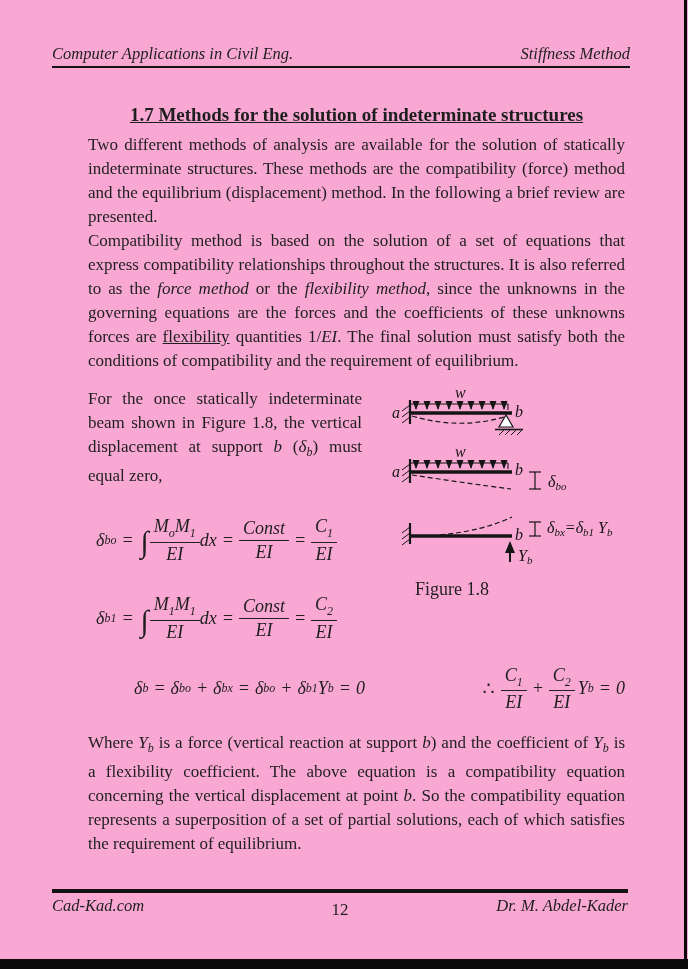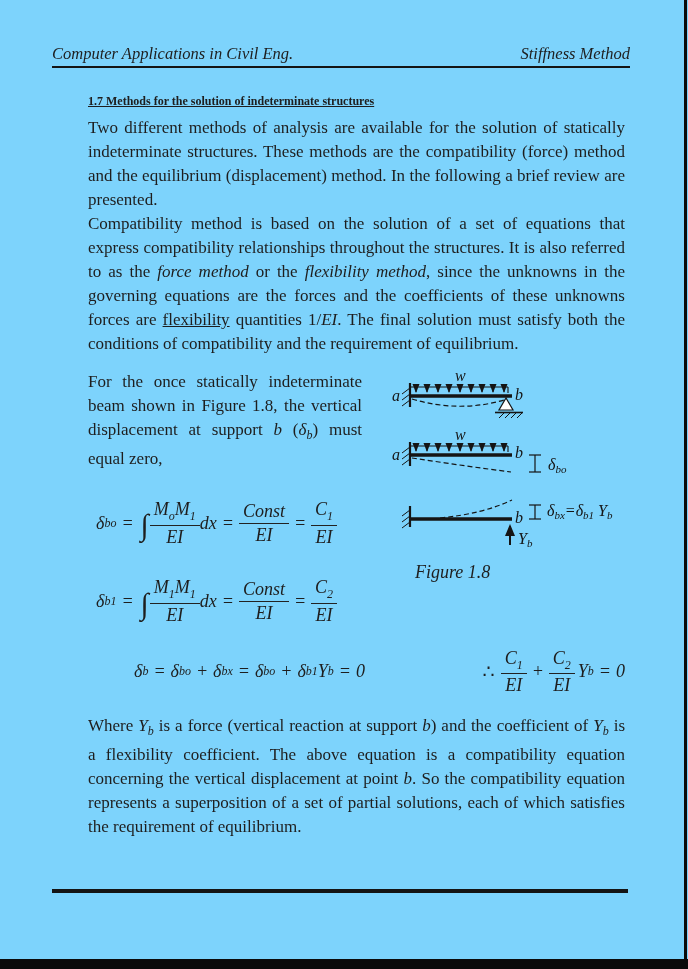--- a/index.html
+++ b/index.html
@@ -1,46 +1,46 @@
 <!DOCTYPE html>
 <html><head>
 <meta charset="utf-8">
 <style>
   * { margin:0; padding:0; box-sizing:border-box; }
   html,body { background:#ffffff; }
   .page {
-    position:relative; width:688px; height:969px; background:#7dd3fc;
+    position:relative; width:688px; height:969px; background:#f9a8d4;
     font-family:"Liberation Serif", serif; color:#1e1e1e; overflow:hidden;
   }
   
   .edge-right { position:absolute; top:0; left:684px; width:3px; height:969px; background:#0a0a0a; }
   .edge-bottom { position:absolute; top:959px; left:0; width:688px; height:10px; background:#0a0a0a; }
 
   
   .header {
     margin:44px 58px 0 52px; display:flex; justify-content:space-between;
     font-style:italic; font-size:16.5px; border-bottom:2.5px solid #141414; padding-bottom:2px;
   }
 
   
   .content { margin:0 63px 0 88px; width:537px; }
   .sec-heading {
-    font-size:12px; font-weight:bold; text-decoration:underline;
-    margin-top:26px; margin-bottom:7px;
+    font-size:19px; font-weight:bold; text-decoration:underline;
+    margin-top:36px; margin-bottom:7px;text-align:center;
   }
   p.body { font-size:17px; line-height:24px; text-align:justify; }
   .it { font-style:italic; }
   .u { text-decoration:underline; }
   sub { font-size:12px; font-style:italic; }
 
   
   .fig-row { display:flex; margin-top:10px; }
   .col-left { flex:none; width:290px; padding-right:16px; padding-top:4px; }
   .col-right { flex:none; width:247px; margin-left:7px; overflow:visible; }
-  .fig-caption { font-style:italic; font-size:18px; margin:6px 0 0 30px; }
+  .fig-caption { font-size:18px; margin:6px 0 0 30px; }
 
   
   .equation { font-size:18px; font-style:italic; white-space:nowrap; display:flex; align-items:center; }
   .equation .op { margin:0 5px; }
   .equation .integral { font-style:normal; font-size:30px; position:relative; top:2px; margin:0 1px 0 2px; }
   .frac { display:inline-block; vertical-align:middle; text-align:center; line-height:1.15; }
   .frac .num { display:block; border-bottom:1.5px solid #222; padding:0 4px 1px; }
   .frac .den { display:block; padding-top:1px; }
   .eq1 { margin:28px 0 0 8px; }
   .eq2 { margin:30px 0 0 8px; }
@@ -252,18 +252,23 @@
         <span>0</span>
       </div>
     </div>
 
     <p class="body closing"><span>Where </span><span class="it">Y</span><sub>b</sub><span> is a force (vertical reaction at support </span><span class="it">b</span><span>) and the coefficient of </span><span class="it">Y</span><sub>b</sub><span> is a flexibility coefficient. The above equation is a compatibility equation concerning the vertical displacement at point </span><span class="it">b</span><span>. So the compatibility equation represents a superposition of a set of partial solutions, each of which satisfies the requirement of equilibrium.</span></p>
 
   </div>
 
   <div class="footer">
     <div class="footer-rule"></div>
+    <div class="footer-row">
+      <span class="footer-left">Cad-Kad.com</span>
+      <span class="page-num">12</span>
+      <span class="footer-right">Dr. M. Abdel-Kader</span>
+    </div>
   </div>
 
   <div class="edge-right"></div>
   <div class="edge-bottom"></div>
 
 </div>
 
 </body></html>

